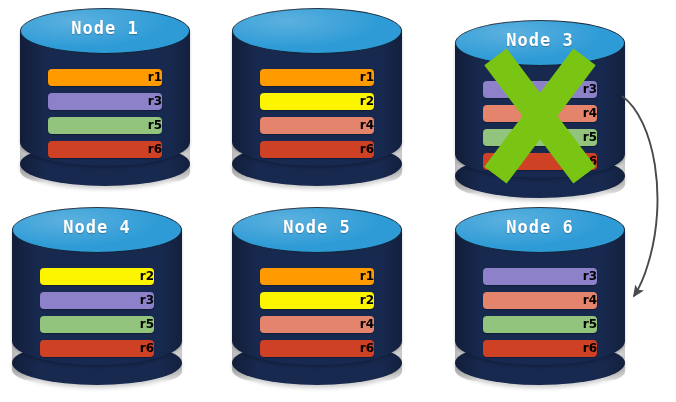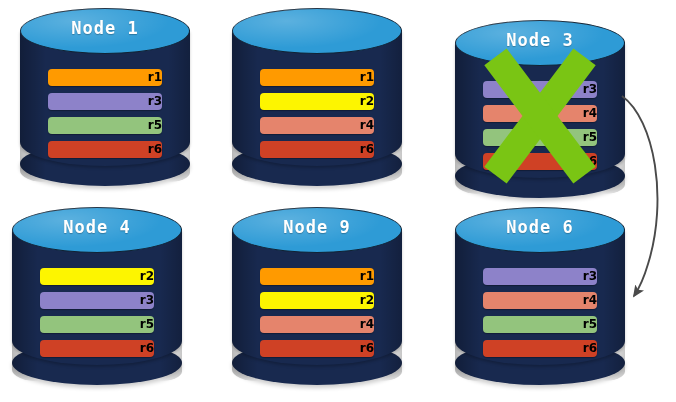--- a/index.html
+++ b/index.html
@@ -260,21 +260,21 @@
           </div>
         </div>
       </div>
       <div class="node" style="left: 232px; top: 207px;">
         <div class="cyl-bottom"></div>
         <div class="cyl-body"></div>
         <div class="cyl-left-shade"></div>
         <div class="cyl-right-shade"></div>
         <div class="cyl-top"></div>
         <div class="cyl-top-shade"></div>
-        <div class="node-title">Node 9</div>
+        <div class="node-title">Node 5</div>
         <div class="rows">
           <div class="row" style="background: rgb(255, 154, 0);">
             <span class="row-label">r1</span>
           </div>
           <div class="row" style="background: rgb(253, 245, 0);">
             <span class="row-label">r2</span>
           </div>
           <div class="row" style="background: rgb(229, 132, 108);">
             <span class="row-label">r4</span>
           </div>

